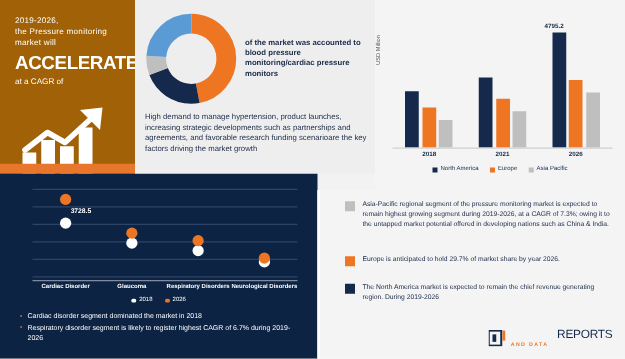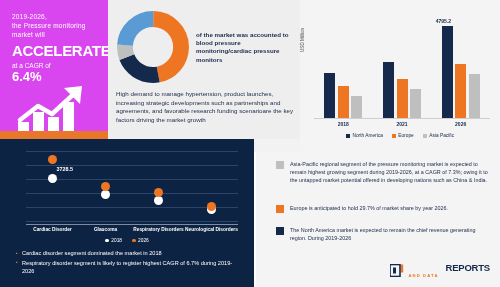--- a/index.html
+++ b/index.html
@@ -7,21 +7,21 @@
     width:500px;height:287px;
     font-family:"Liberation Sans", sans-serif;
     background:#ffffff;
     overflow:hidden;
   }
   .canvas{position:relative;width:500px;height:287px;overflow:hidden;background:#f2f2f2;}
 
   
   .orange-panel{
     position:absolute;left:0;top:0;width:108px;height:148px;
-    background:#d946ef;
+    background:#a16207;
     color:#ffffff;
     box-sizing:border-box;
     padding:12px 8px 0 12px;
   }
   .op-l1{font-size:6.5px;line-height:9px;letter-spacing:.2px;}
   .op-accel{font-size:15px;font-weight:bold;letter-spacing:-.3px;margin-top:4px;line-height:16px;}
   .op-l3{font-size:6.5px;line-height:9px;margin-top:2px;}
   .op-cagr{font-size:13px;font-weight:bold;line-height:14px;margin-top:0px;}
   .growth-icon{position:absolute;left:14px;bottom:6px;width:86px;height:58px;}
 
@@ -112,39 +112,38 @@
     background:#f4f4f4;box-sizing:border-box;
   }
   .rb{position:absolute;left:22px;width:214px;display:flex;gap:6px;}
   .rb .box{width:8px;height:8px;flex:none;margin-top:1px;}
   .rb .txt{font-size:5.4px;line-height:8.2px;color:#1b2a4a;}
 
   
   .logo{position:absolute;right:10px;bottom:9px;display:flex;align-items:center;gap:3px;}
   .logo-mark{width:15px;height:13px;flex:none;}
   .logo-text{line-height:1;}
-  .logo-main{font-size:9.5px;font-weight:bold;color:#14294b;letter-spacing:-.2px;margin-left:37px;}
+  .logo-main{font-size:9.5px;font-weight:normal;color:#14294b;letter-spacing:-.2px;margin-left:37px;}
   .logo-sub{font-size:4.2px;font-weight:bold;color:#ee7623;letter-spacing:1.1px;margin-top:1px;}
 
   
   .strip-left{position:absolute;left:0;top:131px;width:108px;height:8px;background:#e8762b;}
   .vsep{position:absolute;left:254px;top:152px;width:2px;height:135px;background:#ffffff;}
 </style>
 </head>
 <body>
 
 <div class="canvas">
 
   <div class="orange-panel">
     <div class="op-l1">2019-2026,</div>
     <div class="op-l1">the Pressure monitoring</div>
     <div class="op-l1">market will</div>
     <div class="op-accel">ACCELERATE</div>
     <div class="op-l3">at a CAGR of</div>
-    <div class="op-cagr">6.4%</div>
 
     <svg class="growth-icon" viewBox="0 0 86 58">
       <rect x="4" y="38" width="11" height="20" fill="#ffffff"></rect>
       <rect x="19" y="28" width="11" height="30" fill="#ffffff"></rect>
       <rect x="34" y="33" width="11" height="25" fill="#ffffff"></rect>
       <rect x="49" y="18" width="11" height="40" fill="#ffffff"></rect>
       <path d="M6 36 L24 22 L38 30 L62 8" stroke="#ffffff" stroke-width="4.5" fill="none" stroke-linecap="round" stroke-linejoin="round"></path>
       <path d="M50 4 L68 2 L66 20 Z" fill="#ffffff"></path>
     </svg>
   </div>

